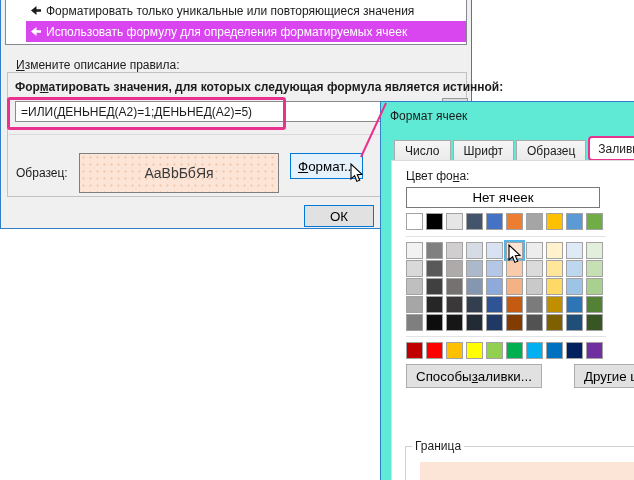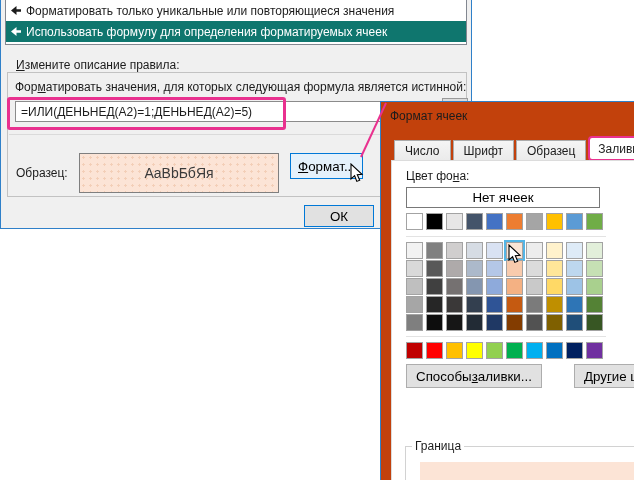--- a/index.html
+++ b/index.html
@@ -5,48 +5,48 @@
   html,body{margin:0;padding:0;background:#fff;}
   .canvas{position:relative;width:634px;height:480px;background:#fff;overflow:hidden;
           font-family:"Liberation Sans",sans-serif;font-size:12px;color:#1c1c1c;}
   .u{text-decoration:underline;}
 
   
   .left-dialog{position:absolute;left:0;top:0;width:472px;height:229px;background:#f0f0f0;
                border:1px solid #2f80c9;border-top:none;box-sizing:border-box;z-index:1;}
   .rule-list{position:absolute;left:4px;top:0;width:462px;height:45px;background:#fff;
              border:1px solid #828790;border-top:none;box-sizing:border-box;overflow:hidden;}
-  .rule-item{height:21px;display:flex;align-items:center;gap:5px;padding-left:5px;white-space:nowrap;}
-  .rule-item.selected{background:#0f766e;color:#fff;}
+  .rule-item{height:21px;display:flex;align-items:center;gap:5px;padding-left:5px;white-space:nowrap;margin-left:20px;}
+  .rule-item.selected{background:#d946ef;color:#fff;}
   .rule-item svg{flex:none;}
   .edit-label{position:absolute;left:15px;top:58px;}
   .group-box{position:absolute;left:6px;top:72px;width:460px;height:125px;
              border:1px solid #c2c2c2;box-sizing:border-box;}
-  .formula-label{position:absolute;left:7px;top:7px;white-space:nowrap;}
+  .formula-label{position:absolute;left:7px;top:7px;white-space:nowrap;font-weight:bold;}
   .formula-input{position:absolute;left:7px;top:28px;width:424px;height:21px;background:#fff;
                  border:1px solid #8b8b8b;box-sizing:border-box;display:flex;align-items:center;
                  padding-left:5px;white-space:nowrap;}
   .collapse-btn{position:absolute;left:434px;top:25px;width:26px;height:24px;background:#dcdcdc;
                 border:1px solid #9a9a9a;box-sizing:border-box;}
   .magenta-box{position:absolute;left:-1px;top:24px;width:279px;height:33px;
                border:3px solid #e9318f;border-radius:3px;box-sizing:border-box;pointer-events:none;}
   .hsep{position:absolute;left:1px;top:61px;width:452px;height:1px;background:#dadada;}
   .sample-label{position:absolute;left:8px;top:93px;}
   .preview-box{position:absolute;left:71px;top:80px;width:200px;height:40px;background:#fce4d6;
                border:1px solid #7f7f7f;box-sizing:border-box;display:flex;align-items:center;
                justify-content:center;font-size:14px;color:#3a3a3a;}
   .dots{background-image:radial-gradient(rgba(210,130,75,.22) 1px,transparent 1.3px);background-size:7px 7px;}
   .format-btn{position:absolute;left:282px;top:80px;width:73px;height:26px;background:#e5f1fb;
               border:1px solid #0078d7;box-sizing:border-box;display:flex;align-items:center;
               justify-content:center;}
   .ok-btn{position:absolute;left:303px;top:205px;width:70px;height:22px;background:#e1e1e1;
           border:1px solid #0078d7;box-sizing:border-box;display:flex;align-items:center;justify-content:center;}
 
   
-  .right-dialog{position:absolute;left:380px;top:101px;width:254px;height:379px;background:#c2410c;
+  .right-dialog{position:absolute;left:380px;top:101px;width:254px;height:379px;background:#5eead4;
                 border-left:1px solid #2f80c9;border-top:1px solid #2f80c9;box-sizing:border-box;z-index:2;}
   .fc-title{position:absolute;left:9px;top:7px;}
   .tabs{position:absolute;left:13px;top:33px;display:flex;align-items:flex-end;height:26px;}
   .tab{border:1px solid #ababab;background:linear-gradient(#f5f5f5,#ebebeb);height:21px;
        padding:0 10px;display:flex;align-items:center;margin-right:2px;box-sizing:border-box;}
   .tab.active{background:#fff;border:2px solid #e9318f;border-radius:4px;height:25px;padding:0 8px;}
   .panel{position:absolute;left:10px;top:58px;right:0;bottom:0;background:#fff;
          border-top:1px solid #dcdcdc;border-left:1px solid #dcdcdc;}
   .bg-label{position:absolute;left:14px;top:8px;}
   .no-color-btn{position:absolute;left:14px;top:26px;width:194px;height:21px;background:#fff;

